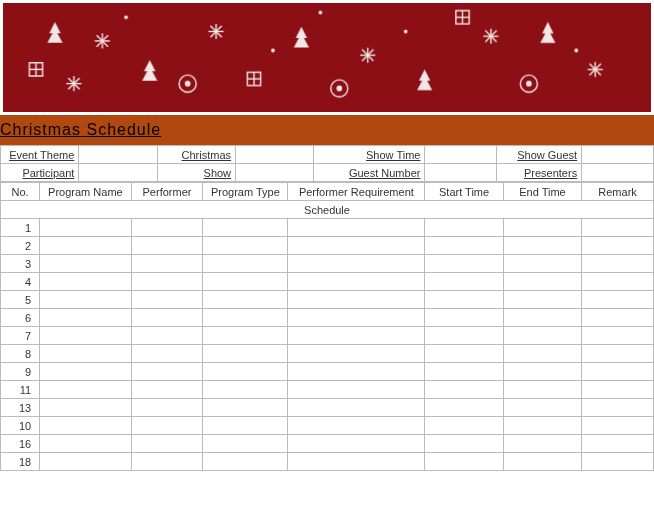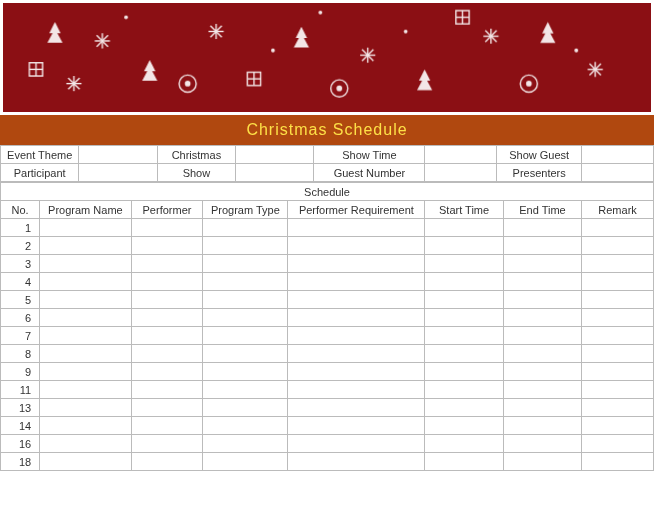--- a/index.html
+++ b/index.html
@@ -8,29 +8,30 @@
     width: 100%;
     height: 115px;
     background: #8b0f14;
     border: 3px solid #fff;
     position: relative;
     overflow: hidden;
   }
   .banner svg { position: absolute; width: 100%; height: 100%; }
   .title-bar {
     background: #b0480f;
-    color: #fde047;
-    text-align: center;
+    color: #000000;
+    text-align: left;
     font-size: 16px;
     padding: 6px 0;
     letter-spacing: 1px;
+    text-decoration: underline;
   }
   table { border-collapse: collapse; width: 100%; table-layout: fixed; }
   td, th { border: 1px solid #bbb; padding: 2px 4px; font-weight: normal; font-size: 11px; color: #333; height: 18px; overflow: hidden; }
-  .meta td { text-align: center; }
+  .meta td { text-align: right; text-decoration: underline; }
   .sched-header td { text-align: center; }
   .datarow td { text-align: center; }
   .datarow td.num { text-align: right; padding-right: 8px; }
   col.c-no     { width: 6%; }
   col.c-prog   { width: 14%; }
   col.c-perf   { width: 11%; }
   col.c-ptype  { width: 13%; }
   col.c-req    { width: 21%; }
   col.c-start  { width: 12%; }
   col.c-end    { width: 12%; }
@@ -178,32 +179,32 @@
       <col class="c-prog">
       <col class="c-perf">
       <col class="c-ptype">
     <col class="c-req">
       <col class="c-start">
       <col class="c-end">
       <col class="c-rem">
   </colgroup>
   <tbody>
       <tr class="sched-header">
-    <td colspan="8">Schedule</td>
-  </tr>
-  <tr class="sched-header">
     <td>No.</td>
     <td>Program Name</td>
     <td>Performer</td>
     <td>Program Type</td>
     <td>Performer Requirement</td>
     <td>Start Time</td>
     <td>End Time</td>
     <td>Remark</td>
   </tr>
+  <tr class="sched-header">
+    <td colspan="8">Schedule</td>
+  </tr>
   </tbody>
     <tbody id="schedule-body">
       <tr class="datarow">
         <td class="num">1</td>
         <td></td>
         <td></td>
         <td></td>
         <td></td>
         <td></td>
         <td></td>
@@ -303,21 +304,21 @@
         <td class="num">13</td>
         <td></td>
         <td></td>
         <td></td>
         <td></td>
         <td></td>
         <td></td>
         <td></td>
       </tr>
       <tr class="datarow">
-        <td class="num">14</td>
+        <td class="num">10</td>
         <td></td>
         <td></td>
         <td></td>
         <td></td>
         <td></td>
         <td></td>
         <td></td>
       </tr>
       <tr class="datarow">
         <td class="num">16</td>

